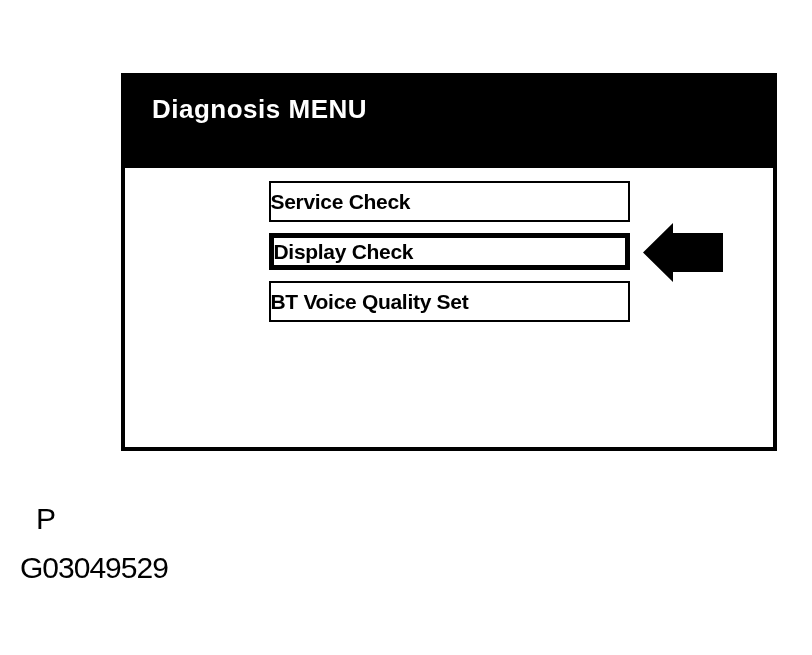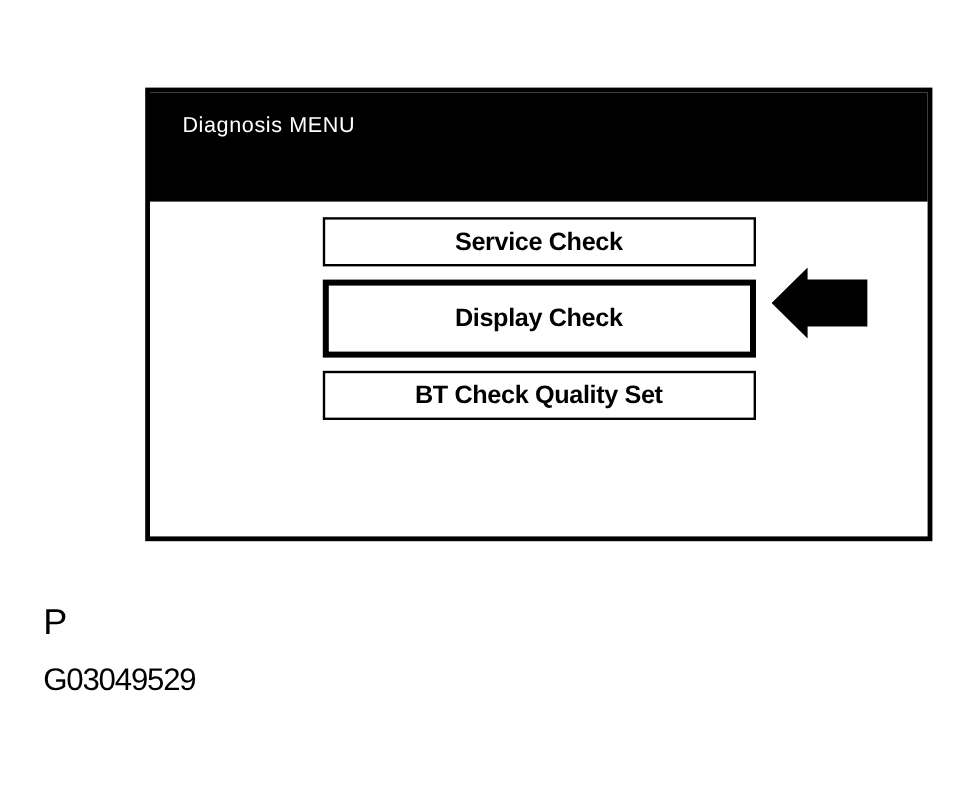--- a/index.html
+++ b/index.html
@@ -22,48 +22,48 @@
     background: #ffffff;
   }
   .panel-header {
     height: 91px;
     background: #000000;
     color: #ffffff;
     box-sizing: border-box;
     padding: 17px 0 0 27px;
   }
   .panel-title {
-    font-size: 18px;
-    font-weight: normal;
+    font-size: 26px;
+    font-weight: bold;
     letter-spacing: 0.5px;
   }
   .panel-body {
     display: flex;
     flex-direction: column;
     align-items: center;
     padding-top: 13px;
     gap: 11px;
   }
   .menu-button {
     width: 361px;
     height: 41px;
     border: 2px solid #000000;
     background: #ffffff;
     color: #000000;
     display: flex;
     align-items: center;
-    justify-content: center;
+    justify-content: flex-start;
     box-sizing: border-box;
     padding: 0;
     font-family: "Liberation Sans", sans-serif;
     cursor: pointer;
   }
   .menu-button.selected {
     border-width: 5px;
-    height: 65px;
+    height: 37px;
   }
   .menu-button-label {
     font-size: 21px;
     font-weight: bold;
     letter-spacing: -0.3px;
     white-space: nowrap;
   }
   .pointer-arrow {
     position: absolute;
     left: 643px;
@@ -71,23 +71,23 @@
   }
   .page-label {
     position: absolute;
     left: 36px;
     top: 502px;
     font-size: 30px;
     color: #000000;
   }
   .figure-id {
     position: absolute;
-    left: 36px;
+    left: 20px;
     top: 551px;
-    font-size: 26px;
+    font-size: 30px;
     letter-spacing: -1px;
     color: #000000;
   }
 </style>
 </head>
 <body>
 
 <div class="panel">
   <div class="panel-header">
     <span class="panel-title">Diagnosis MENU</span>
@@ -98,21 +98,21 @@
         <span class="menu-button-label">Service Check</span>
       </button>
 
       <button class="menu-button selected">
         <span class="menu-button-label">Display Check</span>
       </button>
 
 
 
       <button class="menu-button">
-        <span class="menu-button-label">BT Check Quality Set</span>
+        <span class="menu-button-label">BT Voice Quality Set</span>
       </button>
     </div>
 </div>
 
 <svg class="pointer-arrow" width="80" height="59" viewBox="0 0 80 59" aria-hidden="true">
   <polygon points="0,29.5 30,0 30,10 80,10 80,49 30,49 30,59" fill="#000000"></polygon>
 </svg>
 
 <div class="page-label">P</div>
 

